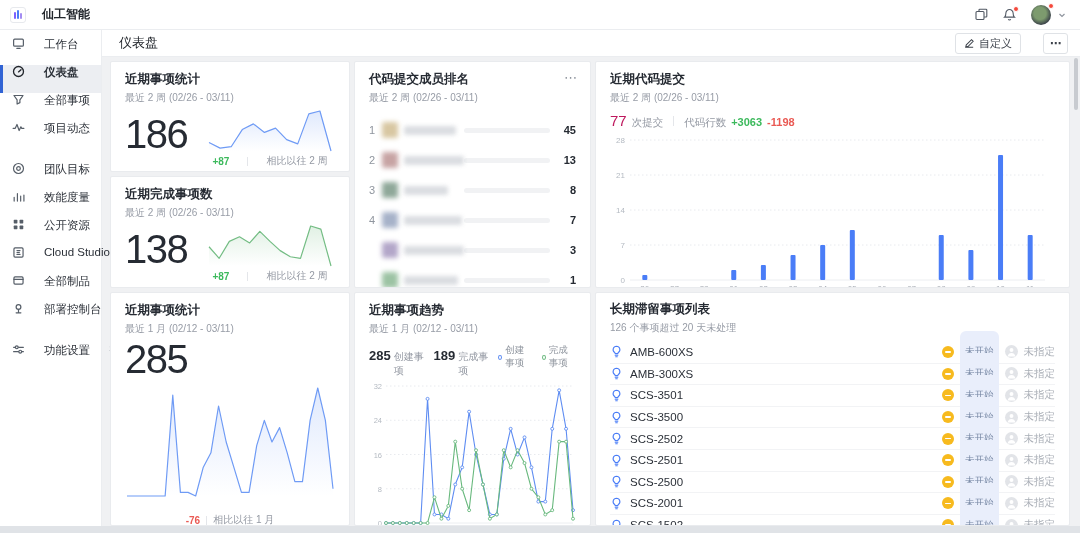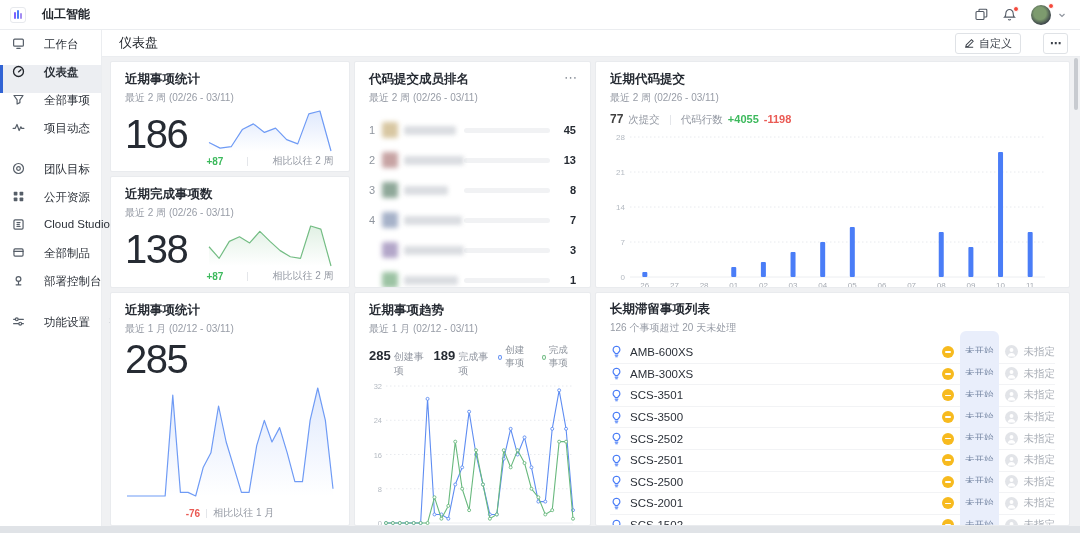--- a/index.html
+++ b/index.html
@@ -35,39 +35,39 @@
   .card{background:#fff;border:1px solid #e9ebee;border-radius:2px;padding:9px 14px;overflow:hidden;position:relative}
   #card-ranking{grid-column:2;grid-row:1/3}
   #card-commits{grid-column:3;grid-row:1/3}
   .card-title{font-size:12.5px;font-weight:600;color:#262b33}
   .card-sub{font-size:10px;color:#979ca6;margin-top:3px}
   .more-dots{position:absolute;top:8px;right:12px;color:#8f959e;cursor:pointer;font-size:13px;letter-spacing:1px}
   
   .stat-body{display:flex;justify-content:space-between;align-items:flex-start}
   .big-num{font-size:40px;font-weight:500;letter-spacing:-1.5px;color:#262b33;line-height:1.05;margin-top:8px}
   .spark-col{width:130px;display:flex;flex-direction:column;align-items:center;margin-top:4px}
-  .delta-row{font-size:10px;color:#9499a3;display:flex;gap:24px;align-items:center;margin-top:1px}
+  .delta-row{font-size:10px;color:#9499a3;display:flex;gap:18px;align-items:center;margin-top:1px}
   .delta-pos{color:#3cb95c;font-weight:700}
   .delta-neg{color:#ea5a54;font-weight:700}
   .vsep{width:1px;height:9px;background:#e4e6ea}
   
   .rk-rows{margin-top:10px}
   .rk-row{display:flex;align-items:center;height:30px}
   .rk-rank{width:11px;font-size:11px;color:#8f959e;flex:none}
   .rk-ava{width:16px;height:16px;border-radius:2px;filter:blur(2.5px);margin:0 6px 0 2px;flex:none}
   .rk-name{height:9px;border-radius:2px;background:#d4d7dc;filter:blur(2px);opacity:.85}
   .rk-track{margin-left:auto;width:86px;height:5px;border-radius:3px;background:#f1f2f4;flex:none}
   .rk-fill{height:5px;border-radius:3px;background:#4a7df7}
   .rk-val{width:26px;text-align:right;font-size:11px;font-weight:700;color:#262b33;flex:none}
   
   .cm-stats{display:flex;align-items:baseline;margin-top:7px;gap:5px;font-size:10.5px;color:#9499a3}
-  .cm-count{font-size:12px;font-weight:700;color:#404040}
+  .cm-count{font-size:15px;font-weight:400;color:#be185d}
   .cm-sep{width:1px;height:10px;background:#e4e6ea;align-self:center;margin:0 5px}
   
-  .stats-footer{display:flex;justify-content:center;align-items:center;gap:6px;font-size:10px;color:#9499a3;margin-top:8px}
+  .stats-footer{display:flex;justify-content:center;align-items:center;gap:6px;font-size:10px;color:#9499a3;margin-top:15px}
   
   .tr-stats{display:flex;align-items:baseline;margin-top:8px}
   .tr-num{font-size:13px;font-weight:700;color:#262b33;margin-right:3px}
   .tr-lab{font-size:10px;color:#9499a3;margin-right:9px}
   .legend{margin-left:auto;display:flex;gap:9px;align-items:center;font-size:9.5px;color:#8f959e}
   .lg-item{display:flex;align-items:center;gap:3px;cursor:pointer}
   .lg-ring{width:5px;height:5px;border-radius:50%;border:1.5px solid}
   
   .rt-rows{margin-top:6px}
   .rt-row{height:21.6px;display:flex;align-items:center;gap:7px;border-top:1px solid #f2f3f5;cursor:pointer}
@@ -164,20 +164,29 @@
           <span style="display:flex">
             <svg width="13" height="13" viewBox="0 0 12 12" fill="none" stroke="#565e68" stroke-width="1.1" stroke-linecap="round" stroke-linejoin="round">
               <circle cx="6" cy="6" r="4.6"></circle>
               <circle cx="6" cy="6" r="1.7"></circle>
             </svg>
           </span>
           <span>团队目标</span>
         </div>
         <div class="sitem">
           <span style="display:flex">
+            <svg width="13" height="13" viewBox="0 0 12 12" fill="none" stroke="#565e68" stroke-width="1.1" stroke-linecap="round" stroke-linejoin="round">
+              <path d="M2 10.2V6.8M5 10.2V3.4M8 10.2V5.6M11 10.2V4.6"></path>
+            </svg>
+          </span>
+          <span>效能度量</span>
+          <span class="beta">beta</span>
+        </div>
+        <div class="sitem">
+          <span style="display:flex">
             <svg width="13" height="13" viewBox="0 0 12 12" fill="#565e68">
               <rect x="1.6" y="1.6" width="3.4" height="3.4" rx="0.6"></rect>
               <rect x="7" y="1.6" width="3.4" height="3.4" rx="0.6"></rect>
               <rect x="1.6" y="7" width="3.4" height="3.4" rx="0.6"></rect>
               <rect x="7" y="7" width="3.4" height="3.4" rx="0.6"></rect>
             </svg>
           </span>
           <span>公开资源</span>
         </div>
         <div class="sitem">
@@ -341,21 +350,21 @@
       </section>
 
       <section class="card" id="card-commits">
         <div class="card-title">近期代码提交</div>
         <div class="card-sub">最近 2 周 (02/26 - 03/11)</div>
         <div class="cm-stats">
           <span class="cm-count">77</span>
           <span>次提交</span>
           <span class="cm-sep"></span>
           <span>代码行数</span>
-          <span class="delta-pos" style="font-size:11px">+4055</span>
+          <span class="delta-pos" style="font-size:11px">+3063</span>
           <span class="delta-neg" style="font-size:11px">-1198</span>
         </div>
         <svg class="chart" width="441" height="160" style="margin-top:4px">
             <text x="15" y="149" text-anchor="end" font-size="8" fill="#b4bac2">0</text>
             <line x1="20" y1="111" x2="435" y2="111" stroke="#e8eaee" stroke-width="1" stroke-dasharray="1.5,2.5"></line>
             <text x="15" y="114" text-anchor="end" font-size="8" fill="#b4bac2">7</text>
             <line x1="20" y1="76" x2="435" y2="76" stroke="#e8eaee" stroke-width="1" stroke-dasharray="1.5,2.5"></line>
             <text x="15" y="79" text-anchor="end" font-size="8" fill="#b4bac2">14</text>
             <line x1="20" y1="41" x2="435" y2="41" stroke="#e8eaee" stroke-width="1" stroke-dasharray="1.5,2.5"></line>
             <text x="15" y="44" text-anchor="end" font-size="8" fill="#b4bac2">21</text>

